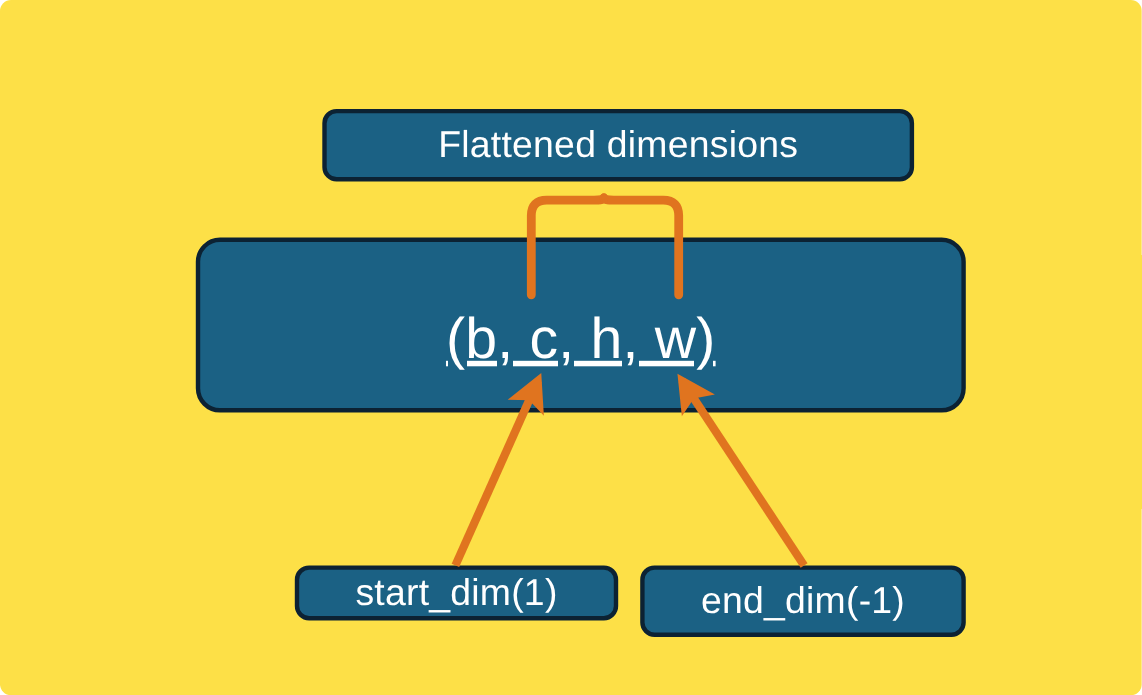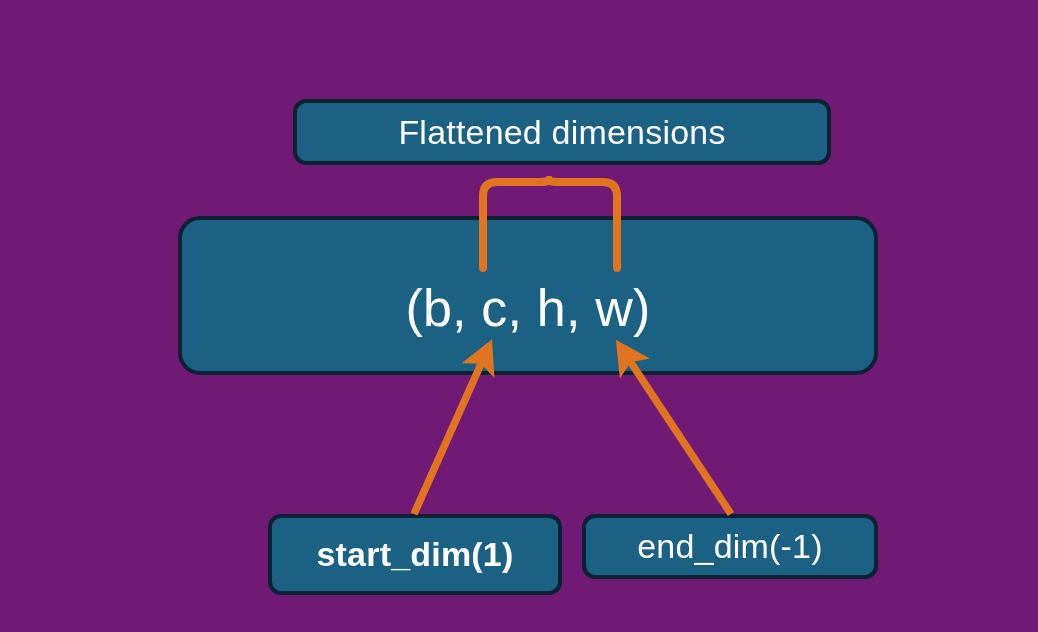--- a/index.html
+++ b/index.html
@@ -4,23 +4,24 @@
 <style>
   html, body {
     margin: 0;
     padding: 0;
     background: #ffffff;
   }
   #canvas {
     position: relative;
     width: 1038px;
     height: 632px;
-    background: #701a75;
+    background: #fde047;
     overflow: hidden;
     font-family: "Liberation Sans", sans-serif;
+    border-radius: 10px;
   }
   .node {
     position: absolute;
     box-sizing: border-box;
     background: #1b6184;
     border: 4px solid #0c2233;
     border-radius: 14px;
     display: flex;
     align-items: center;
     justify-content: center;
@@ -42,29 +43,29 @@
     left: 178px;
     top: 216px;
     width: 700px;
     height: 159px;
     border-radius: 22px;
     font-size: 52px;
   }
   #node-shape .shape-label {
     position: relative;
     top: 12px;
+    text-decoration: underline;
   }
   #node-start-dim {
     left: 268px;
     top: 514px;
     width: 294px;
-    height: 81px;
+    height: 50px;
     border-radius: 13px;
     font-size: 34px;
-    font-weight: bold;
   }
   #node-end-dim {
     left: 582px;
     top: 514px;
     width: 296px;
     height: 65px;
     border-radius: 13px;
     font-size: 34px;
     text-align: right;
   }

